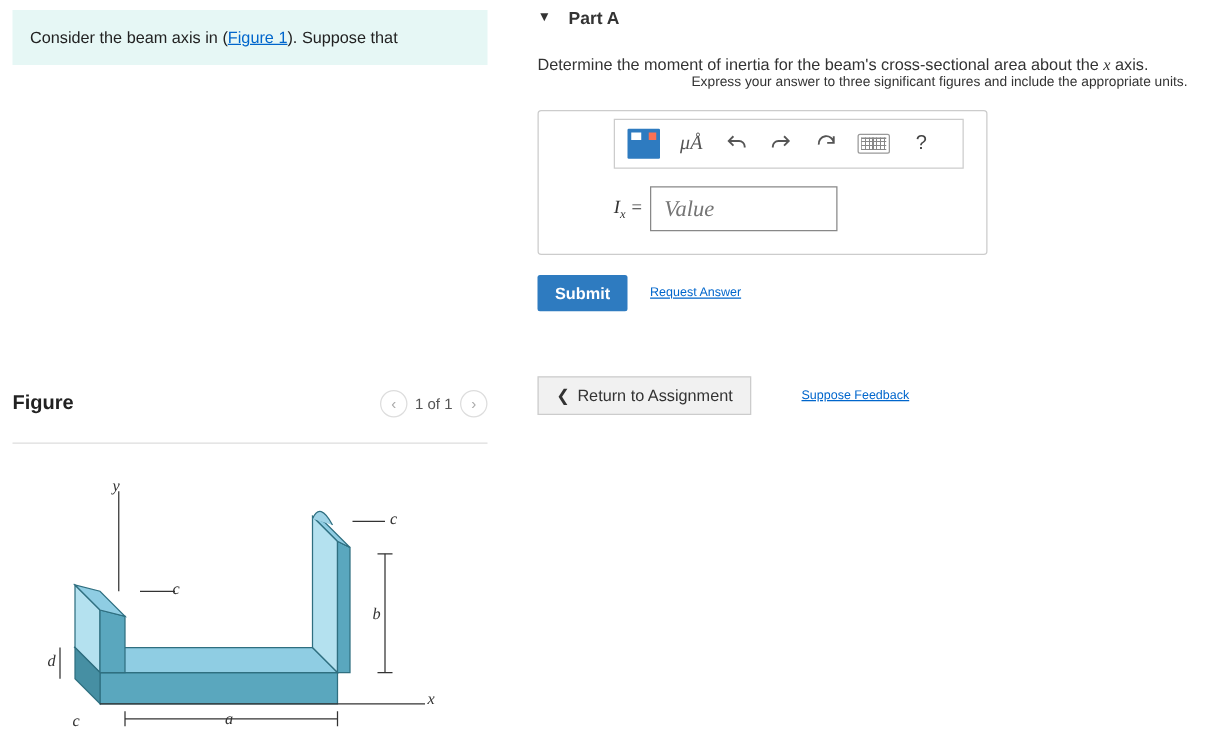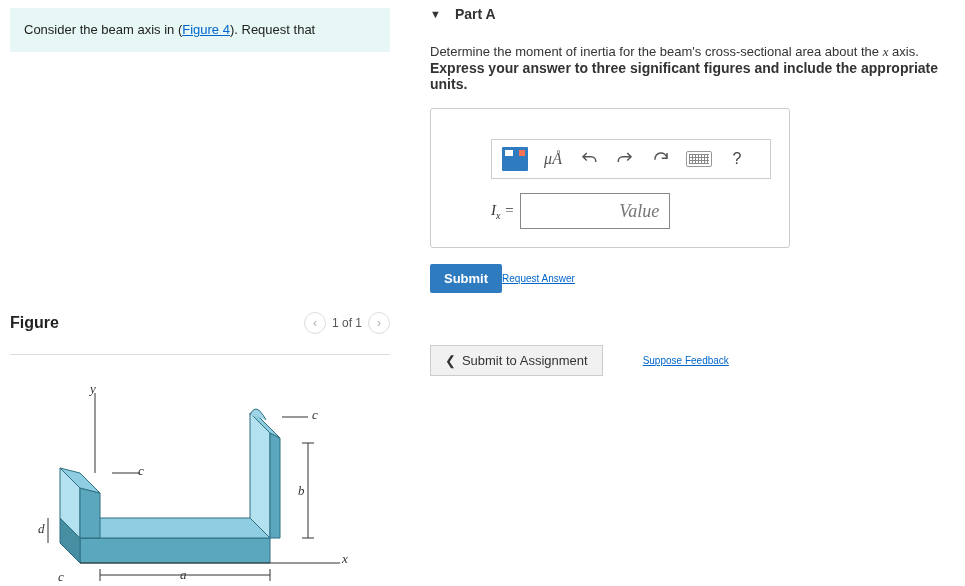--- a/index.html
+++ b/index.html
@@ -50,25 +50,25 @@
     width: 22px; height: 22px; border: 1px solid #ddd; border-radius: 50%;
     display: inline-flex; align-items: center; justify-content: center;
     color: #aaa; font-size: 12px;
   }
   .fig-img-area { position: relative; width: 340px; height: 210px; margin-left: 10px; }
   .part-header { display: flex; align-items: center; gap: 14px; margin-bottom: 22px; }
   .part-title { font-weight: bold; font-size: 14px; }
   .caret { font-size: 11px; }
   .instruction { font-size: 13px; margin-bottom: 0; }
   .instruction .ax { font-family: 'Times New Roman', serif; font-style: italic; }
-  .instruction-bold { font-weight: bold; font-size: 14px; margin-bottom: 16px; }
+  .instruction-bold { font-weight: normal; font-size: 11px; margin-bottom: 16px; text-align: right; }
   .answer-panel {
     border: 1px solid #ccc;
     border-radius: 3px;
-    padding: 30px 16px 18px 16px;
+    padding: 6px 16px 18px 16px;
     width: 360px;
     margin-bottom: 16px;
   }
   .toolbar {
     display: flex;
     align-items: center;
     gap: 14px;
     border: 1px solid #ccc;
     padding: 6px 10px;
     height: 40px;
@@ -95,43 +95,42 @@
   .lbl-ix sub { font-size: 10px; font-style: italic; }
   .val-box, .unit-box {
     border: 1px solid #888;
     height: 36px;
     font-family:'Times New Roman', serif;
     font-style: italic;
     font-size: 18px;
     color: #999;
     padding: 0 10px;
     background:#fff;
-    text-align:right;
   }
   .val-box { width: 150px; }
   .unit-box { width: 100px; }
-  .submit-row { display:flex; align-items:center; }
+  .submit-row { display:flex; align-items:center; gap:18px; }
   .submit-btn {
     background:#2e7bc0; color:#fff; font-weight:bold; font-size:13px;
     border:none; padding:7px 14px; border-radius:2px; cursor:pointer;
   }
   .link-blue { color:#0066cc; text-decoration:underline; font-size:10px; cursor:pointer; }
   .return-row { margin-top: 52px; display:flex; align-items:center; gap:40px; }
   .return-btn {
     background:#f1f1f1; border:1px solid #ccc; padding:7px 14px; font-size:13px;
     color:#333; cursor:pointer; display:inline-flex; align-items:center; gap:6px;
   }
   .ital { font-family:'Times New Roman',serif; font-style:italic; }
 </style>
 </head>
 <body>
 
 <div class="left-col">
   <div class="problem-box">
-    <span>Consider the beam axis in (</span><span class="fig-link">Figure 4</span><span>). Request that </span><br>
+    <span>Consider the beam axis in (</span><span class="fig-link">Figure 1</span><span>). Suppose that </span><br>
   </div>
 
   <div class="figure-block">
     <div class="fig-header">
       <span class="fig-title">Figure</span>
       <div class="pager">
         <span class="arrow">‹</span>
         <span>1 of 1</span>
         <span class="arrow">›</span>
       </div>
@@ -231,17 +230,17 @@
   </div>
 
   <div class="submit-row">
     <button class="submit-btn">Submit</button>
     <span class="link-blue">Request Answer</span>
   </div>
 
   <div class="return-row">
     <button class="return-btn">
       <span>❮</span>
-      <span>Submit to Assignment</span>
+      <span>Return to Assignment</span>
     </button>
     <span class="link-blue">Suppose Feedback</span>
   </div>
 </div>
 
 </body></html>

